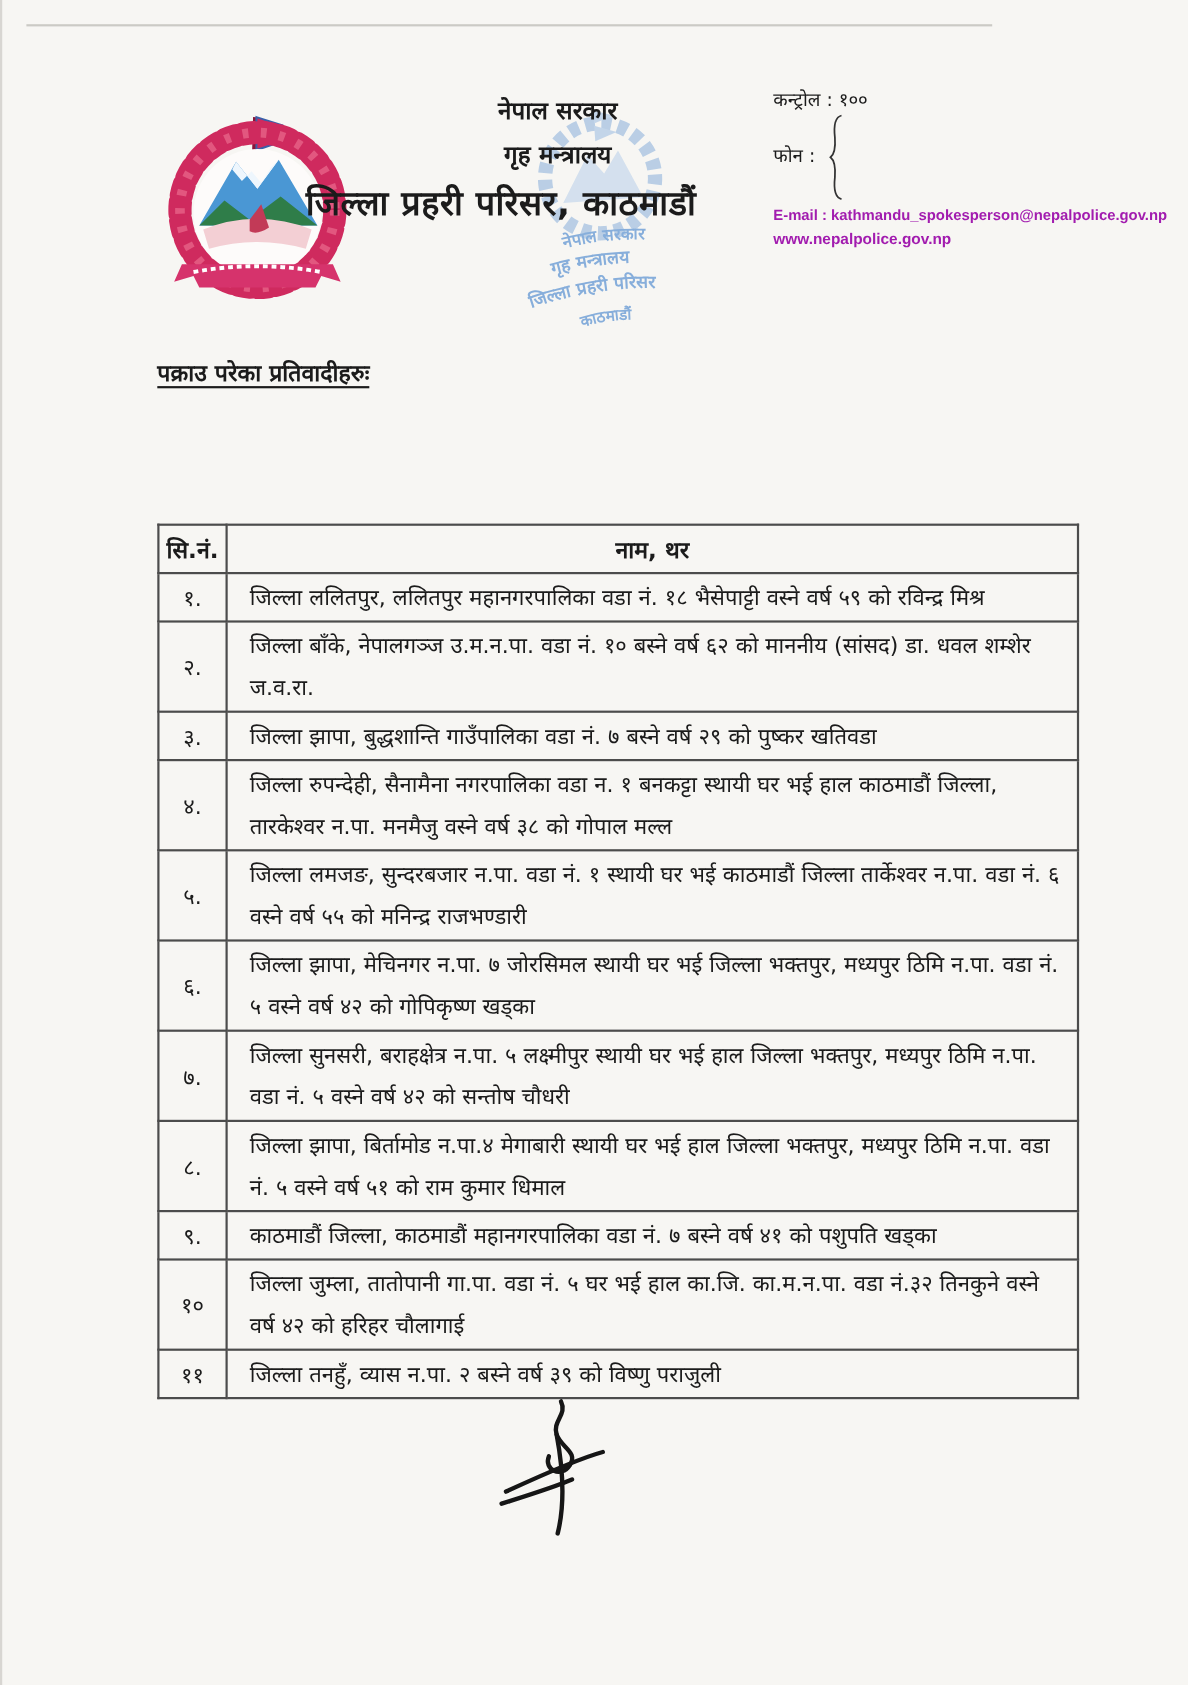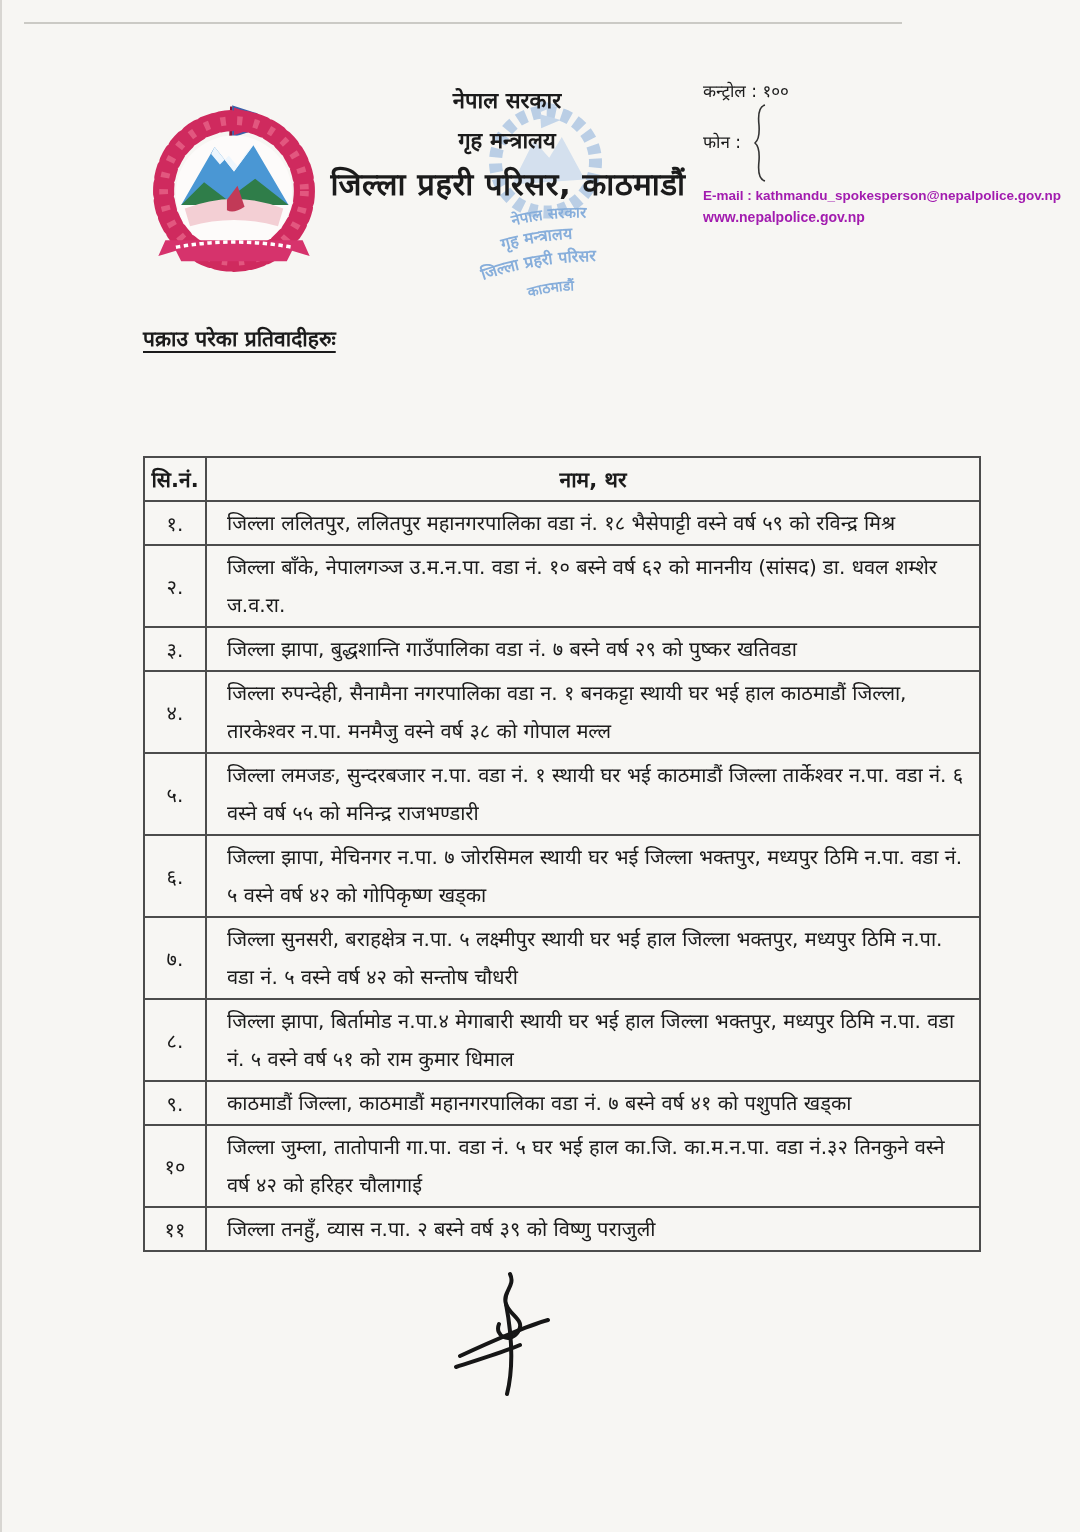--- a/index.html
+++ b/index.html
@@ -11,21 +11,21 @@
     font-family:"DejaVu Sans","Liberation Sans",sans-serif;
     color:#1b1b1b;
     overflow:hidden;
   }
   .abs{position:absolute;}
   .scan-line{height:2px;background:#cbcac5;}
   .left-edge{left:0;top:0;width:2px;height:1532px;background:#d8d6d2;}
 
   
   .gov-line{width:300px;text-align:center;font-size:22px;font-weight:bold;z-index:3;}
-  .office-title{width:460px;text-align:center;font-size:31px;font-weight:bold;letter-spacing:.5px;z-index:3;}
+  .office-title{width:460px;text-align:left;font-size:31px;font-weight:bold;letter-spacing:.5px;z-index:3;}
 
   
   .contact{left:703px;top:80px;width:360px;font-size:17px;line-height:1.35;z-index:3;}
   .contact .row{position:relative;}
   .phone-wrap{position:relative;margin-top:2px;min-height:78px;}
   .phone-label{position:absolute;left:0;top:26px;font-size:17px;}
   .phone-nums{position:absolute;left:62px;top:0;font-size:16px;line-height:26px;letter-spacing:1px;}
   .phone-bracket{position:absolute;left:50px;top:-2px;}
   .email-line{font-family:"Liberation Sans",sans-serif;font-size:13.5px;font-weight:bold;color:#a21caf;margin-top:4px;}
   .www-line{font-family:"Liberation Sans",sans-serif;font-size:14px;font-weight:bold;color:#a21caf;margin-top:3px;}
@@ -35,21 +35,21 @@
   .stamp{left:428px;top:90px;width:240px;height:215px;z-index:2;opacity:.82;transform:rotate(-4deg);}
 
   
   .emblem{left:146px;top:101px;width:176px;height:172px;z-index:2;}
 
   
   .h1{left:143px;top:324px;font-size:21px;font-weight:bold;text-decoration:underline;text-underline-offset:5px;text-decoration-thickness:1.5px;z-index:3;}
   .h2{left:143px;top:392px;font-size:21px;font-weight:bold;text-decoration:underline;text-underline-offset:5px;text-decoration-thickness:1.5px;z-index:3;}
 
   
-  .tbl{left:143px;top:456px;width:934px;z-index:3;}
+  .tbl{left:143px;top:476px;width:934px;z-index:3;}
   table{border-collapse:collapse;width:838px;table-layout:fixed;}
   th,td{border:2px solid #4c4c4c;}
   th{font-size:21px;font-weight:bold;padding:7px 4px;}
   col.c-sn{width:62px;}
   td.sn{text-align:center;font-size:20px;vertical-align:middle;padding:2px;}
   td.nm{font-size:20px;line-height:38px;padding:2px 10px 2px 20px;vertical-align:middle;}
 
   
   .sig{left:452px;top:1266px;width:110px;height:150px;z-index:3;}
 </style>

